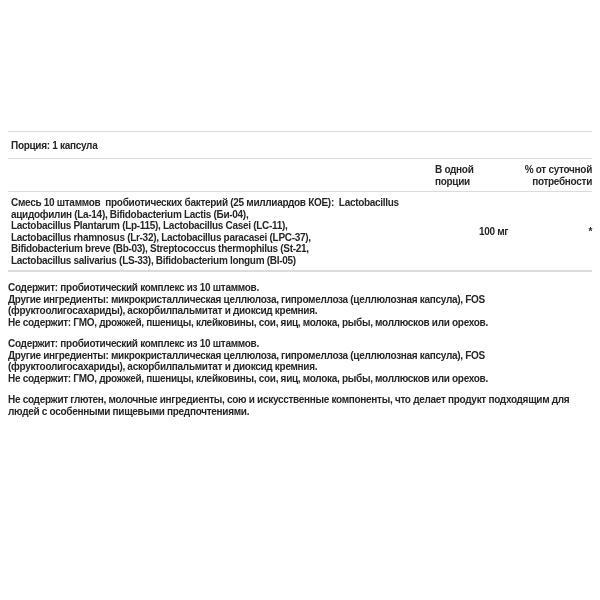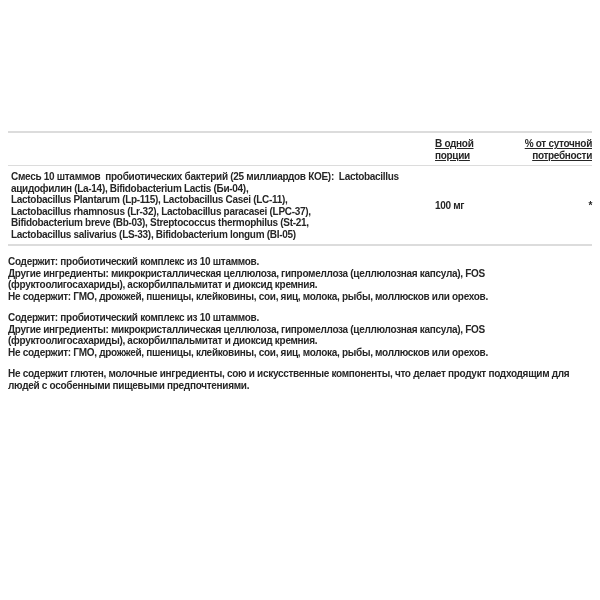--- a/index.html
+++ b/index.html
@@ -21,37 +21,40 @@
   .divider {
     height: 0;
     border-top: 1px solid #dcdcdc;
     margin: 0 8px;
   }
   .divider.first { margin-top: 131px; }
 
   .serving-row { padding: 8px 8px 6px 11px; }
   .serving-row .txt { line-height: 12px; }
 
-  .header-row { display: flex; padding: 5px 8px 4px 11px; text-decoration: underline; }
-  .ingredient-row { display: flex; align-items: center; padding: 5px 8px 4px 11px; }
+  .header-row { display: flex; padding: 5px 8px 4px 11px; }
+  .ingredient-row { display: flex; align-items: center; padding: 5px 8px 4px 11px; gap: 44px; }
   .col-name { width: 424px; }
   .col-amount { width: 60px; }
   .col-dv { flex: 1; text-align: right; }
 
   .footnote-row { padding: 6px 8px 4px 11px; }
 
   .note { margin: 10px 8px 0 8px; }
 </style>
 </head>
 <body>
 
 <div class="panel">
 
   <div class="divider first"></div>
 
+  <div class="serving-row">
+    <div class="txt">Порция: 1 капсула</div>
+  </div>
 
   <div class="divider"></div>
 
   <div class="header-row">
     <div class="col-name"></div>
     <div class="col-amount txt">В одной
 порции</div>
     <div class="col-dv txt">% от суточной
 потребности</div>
   </div>

